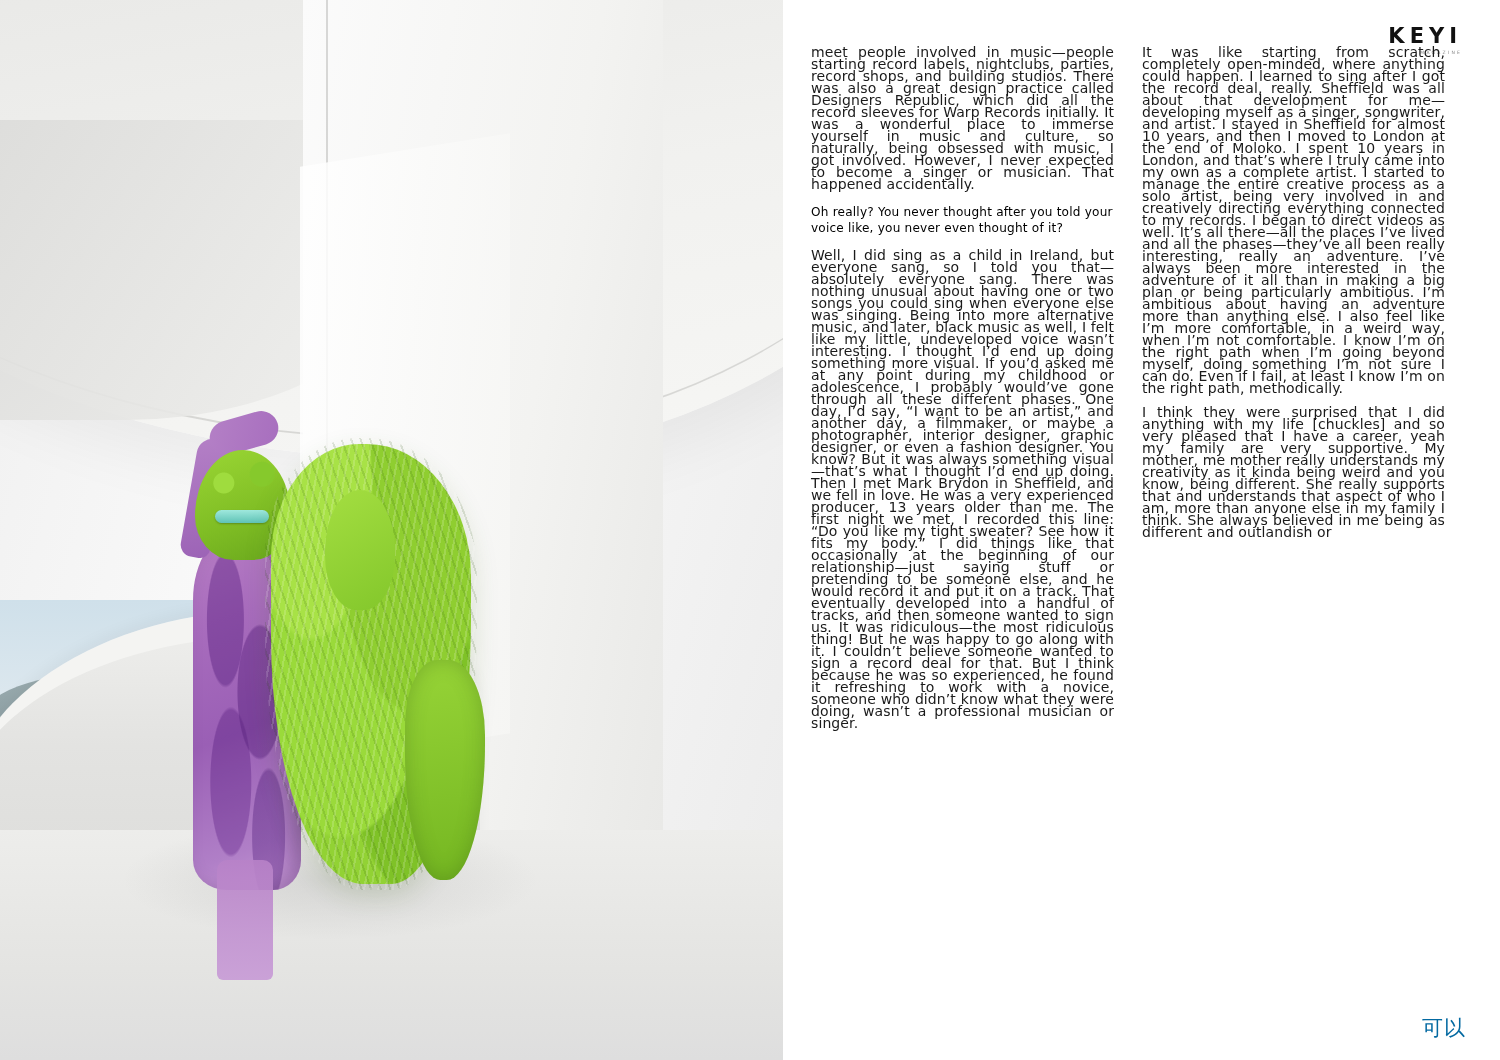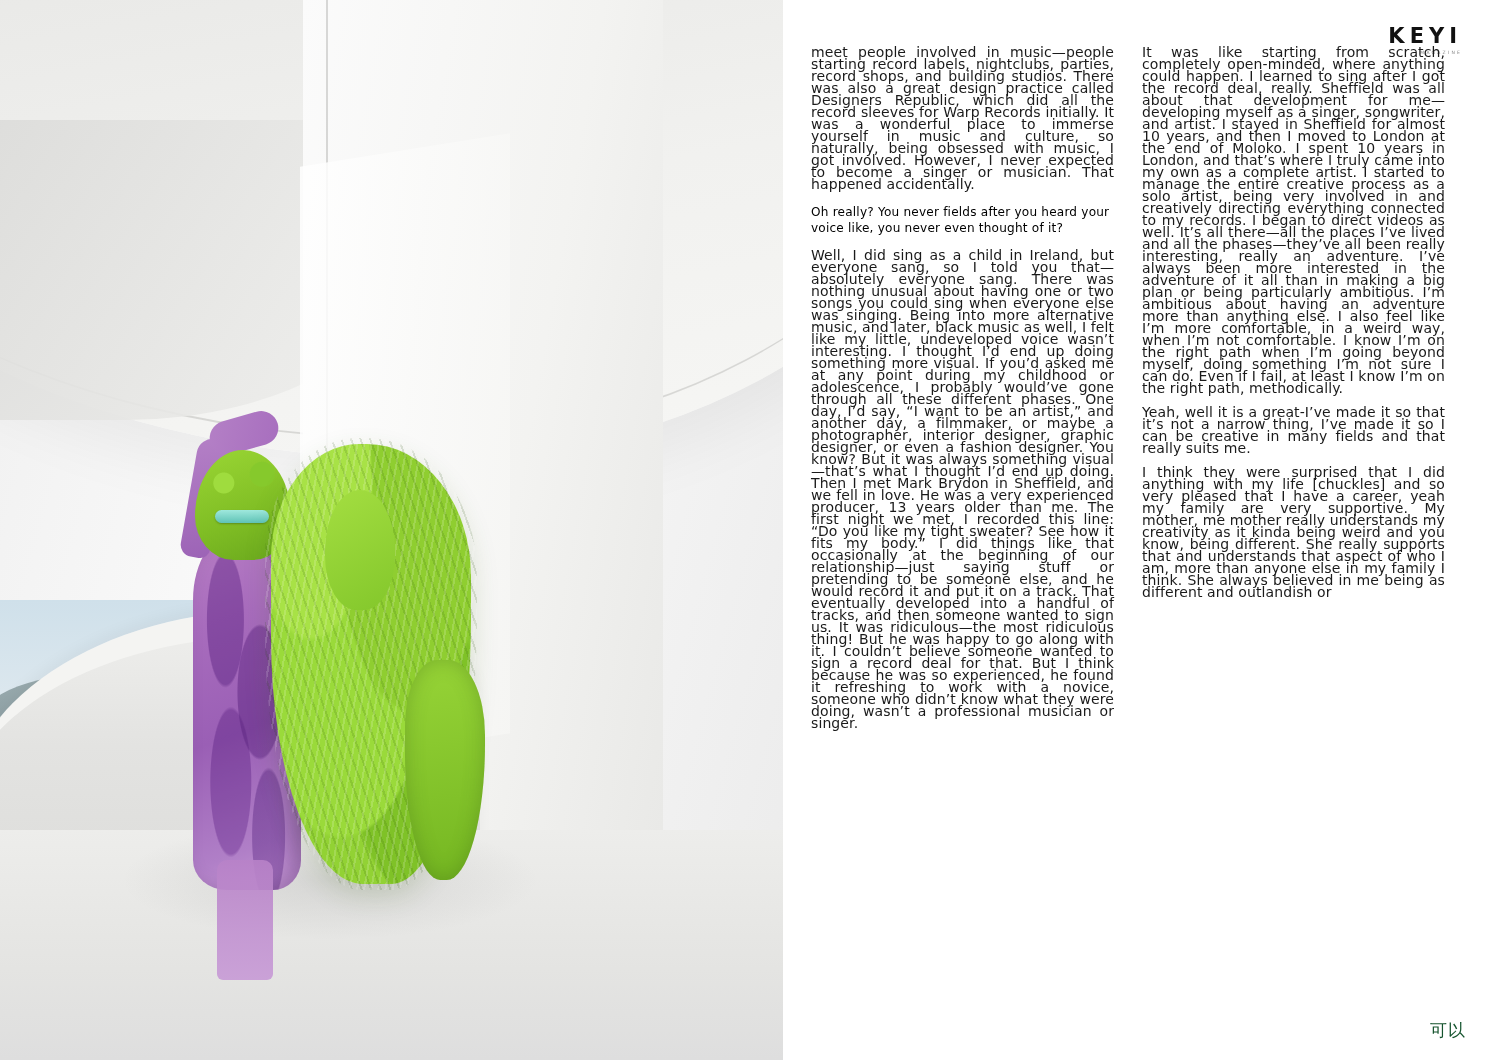--- a/index.html
+++ b/index.html
@@ -246,22 +246,22 @@
   .masthead .sub {
     font-size: 4.5px;
     letter-spacing: 2.2px;
     color: #8a8a8a;
     margin-top: 3px;
     text-transform: uppercase;
   }
   .footer-mark {
     position: absolute;
     right: 34px; bottom: 18px;
-    font-size: 17px;
-    color: #14532d;
+    font-size: 21px;
+    color: #0369a1;
     letter-spacing: 1px;
     font-family: "DejaVu Sans", sans-serif;
     text-align: center;
   }
   .columns {
     position: absolute;
     left: 28px; top: 46px;
     width: 660px; height: 960px;
     display: flex;
     gap: 28px;
@@ -338,26 +338,25 @@
   <div class="page-right">
 
     <div class="masthead">
       <div class="brand">KEYI</div>
       <div class="sub">MAGAZINE</div>
     </div>
 
     <div class="columns">
       <div class="col">
         <p class="first">meet people involved in music—people starting record labels, nightclubs, parties, record shops, and building studios. There was also a great design practice called Designers Republic, which did all the record sleeves for Warp Records initially. It was a wonderful place to immerse yourself in music and culture, so naturally, being obsessed with music, I got involved. However, I never expected to become a singer or musician. That happened accidentally.</p>
-        <p class="q">Oh really? You never fields after you heard your voice like, you never even thought of it?</p>
+        <p class="q">Oh really? You never thought after you told your voice like, you never even thought of it?</p>
         <p>Well, I did sing as a child in Ireland, but everyone sang, so I told you that—absolutely everyone sang. There was nothing unusual about having one or two songs you could sing when everyone else was singing. Being into more alternative music, and later, black music as well, I felt like my little, undeveloped voice wasn’t interesting. I thought I’d end up doing something more visual. If you’d asked me at any point during my childhood or adolescence, I probably would’ve gone through all these different phases. One day, I’d say, “I want to be an artist,” and another day, a filmmaker, or maybe a photographer, interior designer, graphic designer, or even a fashion designer. You know? But it was always something visual—that’s what I thought I’d end up doing. Then I met Mark Brydon in Sheffield, and we fell in love. He was a very experienced producer, 13 years older than me. The first night we met, I recorded this line: “Do you like my tight sweater? See how it fits my body.” I did things like that occasionally at the beginning of our relationship—just saying stuff or pretending to be someone else, and he would record it and put it on a track. That eventually developed into a handful of tracks, and then someone wanted to sign us. It was ridiculous—the most ridiculous thing! But he was happy to go along with it. I couldn’t believe someone wanted to sign a record deal for that. But I think because he was so experienced, he found it refreshing to work with a novice, someone who didn’t know what they were doing, wasn’t a professional musician or singer.</p>
       </div>
       <div class="col">
         <p class="first">It was like starting from scratch, completely open-minded, where anything could happen. I learned to sing after I got the record deal, really. Sheffield was all about that development for me—developing myself as a singer, songwriter, and artist. I stayed in Sheffield for almost 10 years, and then I moved to London at the end of Moloko. I spent 10 years in London, and that’s where I truly came into my own as a complete artist. I started to manage the entire creative process as a solo artist, being very involved in and creatively directing everything connected to my records. I began to direct videos as well. It’s all there—all the places I’ve lived and all the phases—they’ve all been really interesting, really an adventure. I’ve always been more interested in the adventure of it all than in making a big plan or being particularly ambitious. I’m ambitious about having an adventure more than anything else. I also feel like I’m more comfortable, in a weird way, when I’m not comfortable. I know I’m on the right path when I’m going beyond myself, doing something I’m not sure I can do. Even if I fail, at least I know I’m on the right path, methodically.</p>
-        <p>Yeah, well it is a great-I’ve made it so that it’s not a narrow thing, I’ve made it so I can be creative in many fields and that really suits me.</p>
         <p>I think they were surprised that I did anything with my life [chuckles] and so very pleased that I have a career, yeah my family are very supportive. My mother, me mother really understands my creativity as it kinda being weird and you know, being different. She really supports that and understands that aspect of who I am, more than anyone else in my family I think. She always believed in me being as different and outlandish or</p>
       </div>
     </div>
 
     <div class="footer-mark">可以</div>
   </div>
 
 </div>
 
 </body></html>

